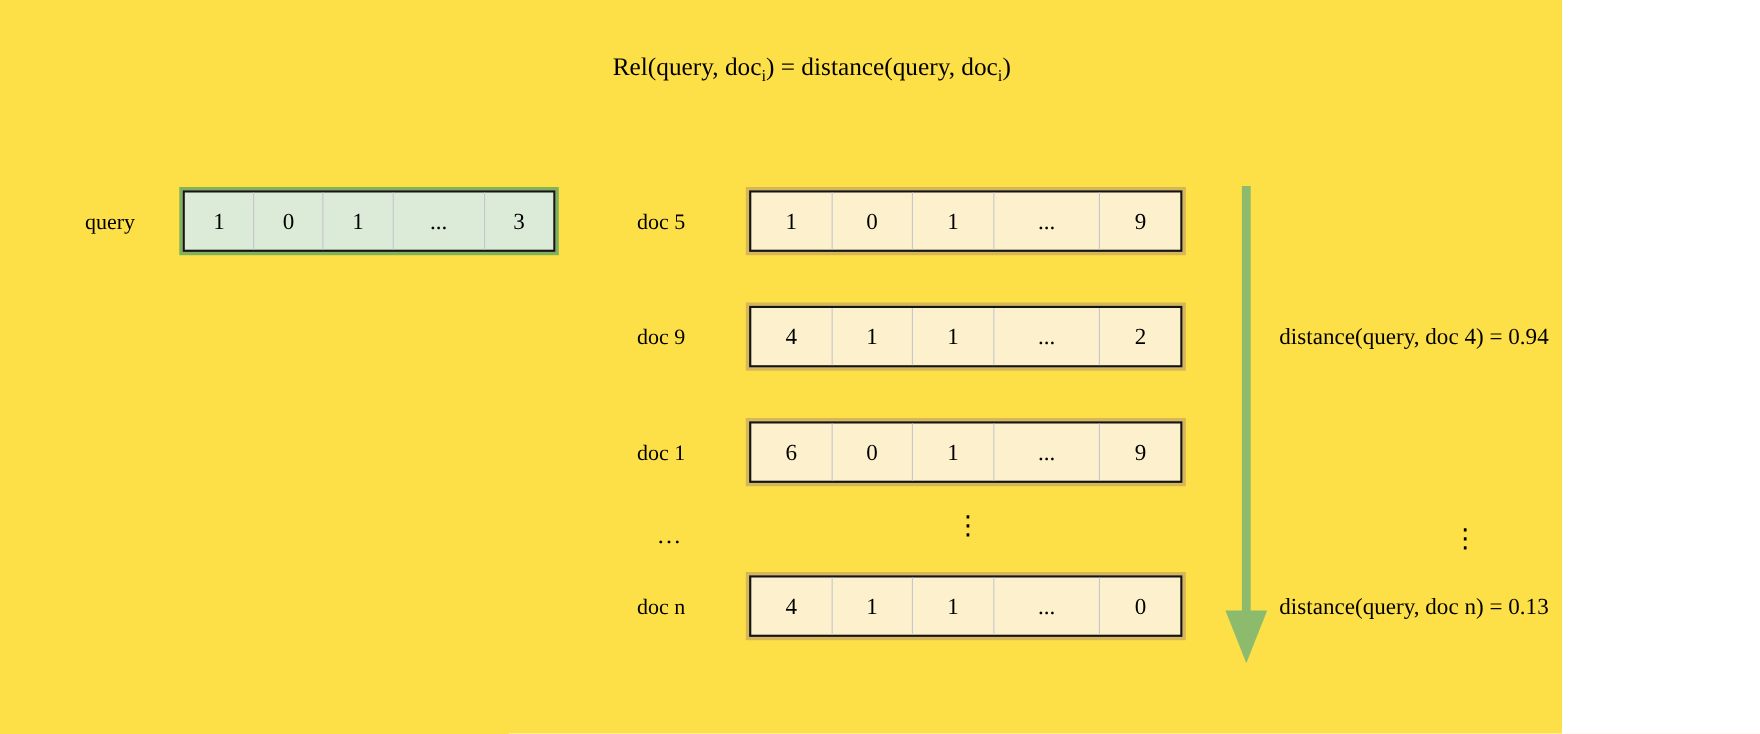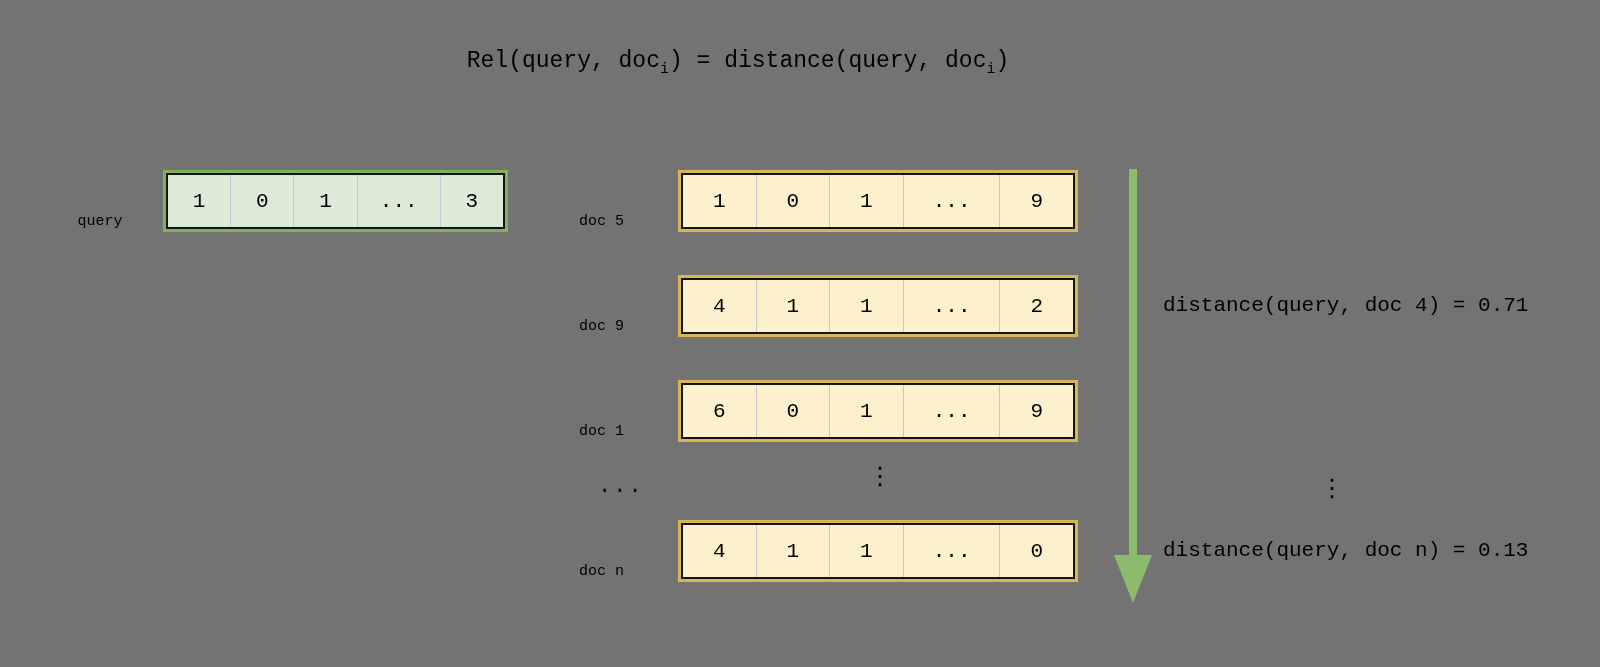--- a/index.html
+++ b/index.html
@@ -9,24 +9,24 @@
     --doc-border: #d6b656;
     --inner-border: #141414;
     --arrow: #8cbb6e;
     --divider: #c4c7ce;
     --text: #000000;
   }
   * { box-sizing: border-box; }
   html, body { margin: 0; padding: 0; background: #ffffff; }
   .canvas {
     position: relative;
-    width: 1600px;
+    width: 1420px;
     height: 667px;
-    background: #737373;
-    font-family: Liberation Mono, monospace;
+    background: #fde047;
+    font-family: Liberation Serif, serif;
     color: var(--text);
     overflow: hidden;
   }
   .title {
     position: absolute;
     top: 48px;
     left: 738px;
     transform: translateX(-50%);
     font-size: 23px;
     white-space: nowrap;
@@ -63,24 +63,23 @@
     display: flex;
     align-items: center;
     justify-content: center;
     font-size: 21px;
   }
   .cell.sep { border-left: 1px solid var(--divider); }
   .cell.wide { flex: 1.32 1 0; }
 
   .side-label {
     position: absolute;
-    font-size: 15px;
+    font-size: 20px;
     line-height: 26px;
     white-space: nowrap;
-    margin-top: 20px;
   }
   .query-label { left: 60px; top: 189px; width: 80px; text-align: center; }
   .doc-label { left: 579px; }
 
   .dist {
     position: absolute;
     left: 1163px;
     font-size: 21px;
     line-height: 26px;
     white-space: nowrap;
@@ -170,16 +169,16 @@
       <div class="cell sep wide">...</div>
       <div class="cell sep">0</div>
     </div>
   </div>
 
   <svg class="arrow-svg" width="44" height="436" viewBox="0 0 44 436" aria-hidden="true">
     <line class="arrow-line" x1="22" y1="0" x2="22" y2="390"></line>
     <polygon class="arrow-head" points="3,386 41,386 22,434"></polygon>
   </svg>
 
-  <div class="dist" style="top:293px">distance(query, doc 4) = 0.71</div>
+  <div class="dist" style="top:293px">distance(query, doc 4) = 0.94</div>
   <div class="dist" style="top:538px">distance(query, doc n) = 0.13</div>
 
 </div>
 
 </body></html>

